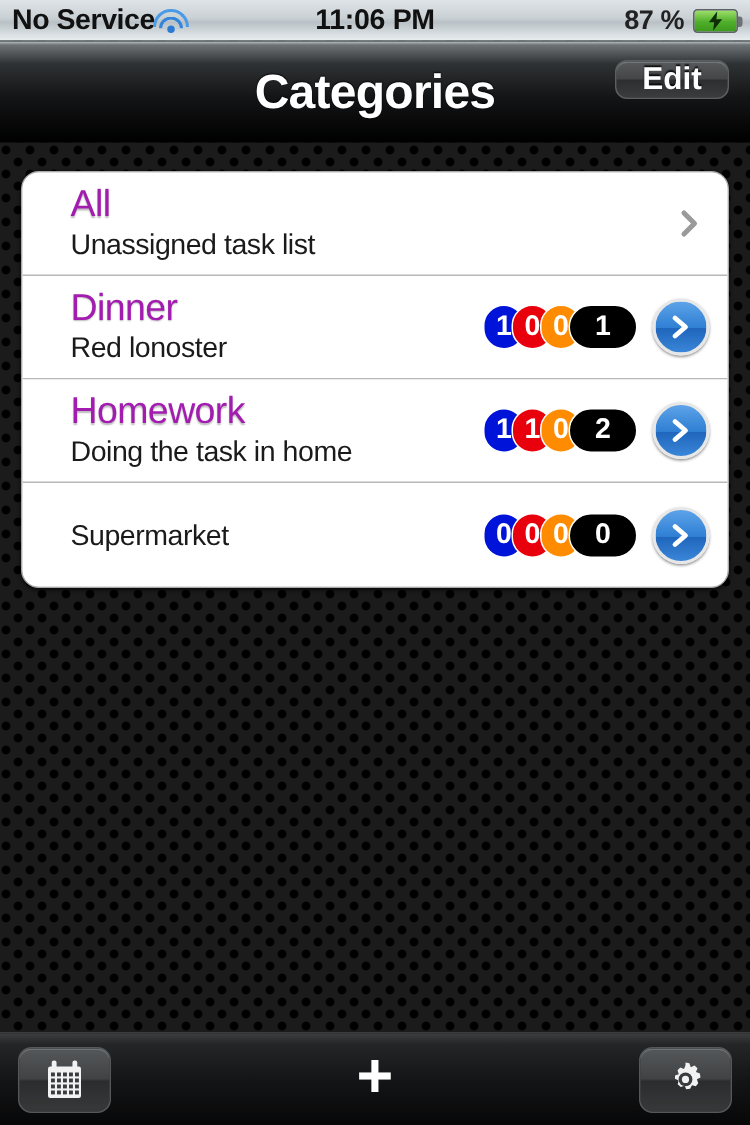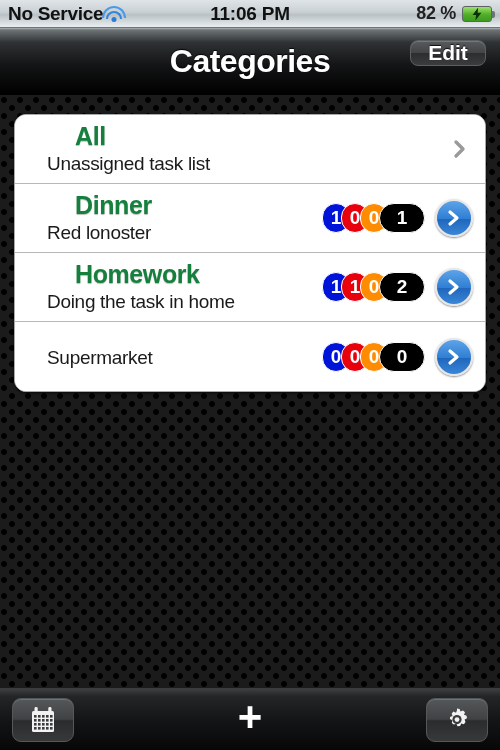--- a/index.html
+++ b/index.html
@@ -185,26 +185,25 @@
 
   .row-text {
     flex: 1 1 auto;
     min-width: 0;
     display: flex;
     flex-direction: column;
     justify-content: center;
   }
   .row-title {
     font-size: 25px;
-    font-weight: bold;
-    color: #15803d;
+    font-weight: normal;
+    color: #a21caf;
     letter-spacing: -0.4px;
     line-height: 1.08;
     text-shadow: 0 1px 1px rgba(150,150,150,0.65);
-    margin-left: 28px;
   }
   .row-sub {
     font-size: 19px;
     color: #1a1a1a;
     letter-spacing: -0.3px;
     line-height: 1.25;
     margin-top: 2px;
   }
 
   
@@ -313,21 +312,21 @@
     <div class="sb-left">
       <span class="sb-carrier">No Service</span>
       <span class="wifi">
         <span class="a"></span>
           <span class="b"></span>
           <span class="c"></span>
       </span>
     </div>
     <div class="sb-time">11:06 PM</div>
     <div class="sb-right">
-      <span class="sb-batt-pct">82 %</span>
+      <span class="sb-batt-pct">87 %</span>
       <span class="battery">
         <svg class="bolt" viewBox="0 0 10 13">
           <polygon points="6.2,0 0.6,7.4 4.1,7.4 3.4,13 9.4,5.3 5.6,5.3" fill="#0d2e06"></polygon>
         </svg>
       </span>
     </div>
   </div>
 
   <div class="navbar">
     <div class="nav-title">Categories</div>

